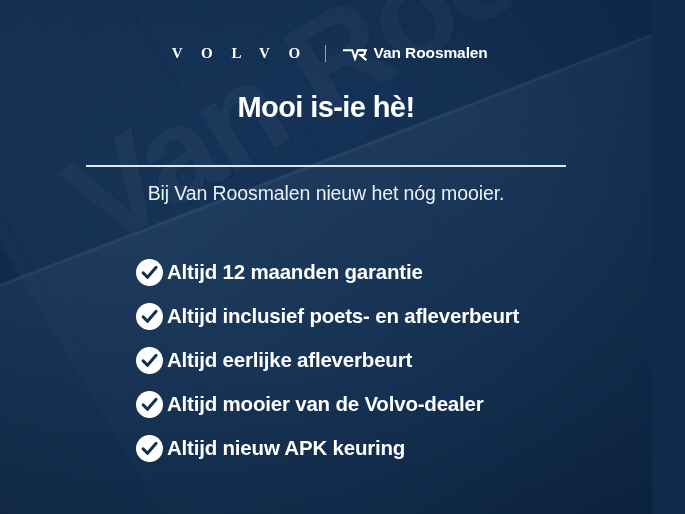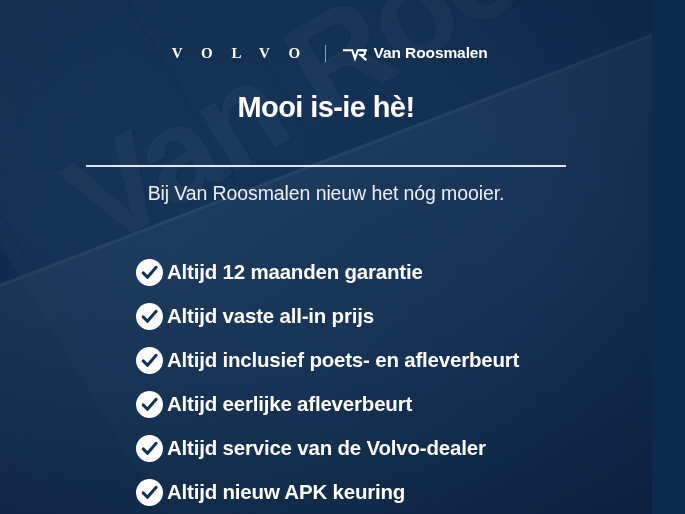--- a/index.html
+++ b/index.html
@@ -279,27 +279,20 @@
     <div class="checklist">
 
       <div class="check-item">
         <svg class="check-icon" viewBox="0 0 28 28" aria-hidden="true">
           <circle cx="14" cy="14" r="14" fill="#ffffff"></circle>
           <path d="M7.4 14.4 L11.9 19.0 L20.9 8.6" fill="none" stroke="#12314f" stroke-width="3.1" stroke-linecap="round" stroke-linejoin="round"></path>
         </svg>
         <span class="check-label">Altijd 12 maanden garantie</span>
       </div>
 
-      <div class="check-item">
-        <svg class="check-icon" viewBox="0 0 28 28" aria-hidden="true">
-          <circle cx="14" cy="14" r="14" fill="#ffffff"></circle>
-          <path d="M7.4 14.4 L11.9 19.0 L20.9 8.6" fill="none" stroke="#12314f" stroke-width="3.1" stroke-linecap="round" stroke-linejoin="round"></path>
-        </svg>
-        <span class="check-label">Altijd vaste all-in prijs</span>
-      </div>
 
       <div class="check-item">
         <svg class="check-icon" viewBox="0 0 28 28" aria-hidden="true">
           <circle cx="14" cy="14" r="14" fill="#ffffff"></circle>
           <path d="M7.4 14.4 L11.9 19.0 L20.9 8.6" fill="none" stroke="#12314f" stroke-width="3.1" stroke-linecap="round" stroke-linejoin="round"></path>
         </svg>
         <span class="check-label">Altijd inclusief poets- en afleverbeurt</span>
       </div>
 
       <div class="check-item">
@@ -308,21 +301,21 @@
           <path d="M7.4 14.4 L11.9 19.0 L20.9 8.6" fill="none" stroke="#12314f" stroke-width="3.1" stroke-linecap="round" stroke-linejoin="round"></path>
         </svg>
         <span class="check-label">Altijd eerlijke afleverbeurt</span>
       </div>
 
       <div class="check-item">
         <svg class="check-icon" viewBox="0 0 28 28" aria-hidden="true">
           <circle cx="14" cy="14" r="14" fill="#ffffff"></circle>
           <path d="M7.4 14.4 L11.9 19.0 L20.9 8.6" fill="none" stroke="#12314f" stroke-width="3.1" stroke-linecap="round" stroke-linejoin="round"></path>
         </svg>
-        <span class="check-label">Altijd service van de Volvo-dealer</span>
+        <span class="check-label">Altijd mooier van de Volvo-dealer</span>
       </div>
 
       <div class="check-item">
         <svg class="check-icon" viewBox="0 0 28 28" aria-hidden="true">
           <circle cx="14" cy="14" r="14" fill="#ffffff"></circle>
           <path d="M7.4 14.4 L11.9 19.0 L20.9 8.6" fill="none" stroke="#12314f" stroke-width="3.1" stroke-linecap="round" stroke-linejoin="round"></path>
         </svg>
         <span class="check-label">Altijd nieuw APK keuring</span>
       </div>
 

